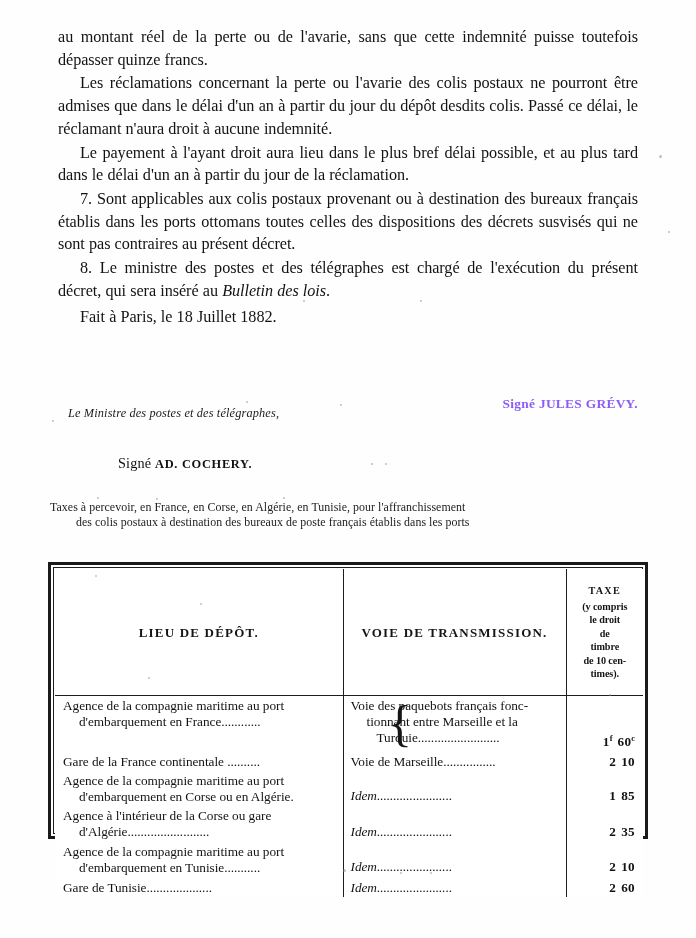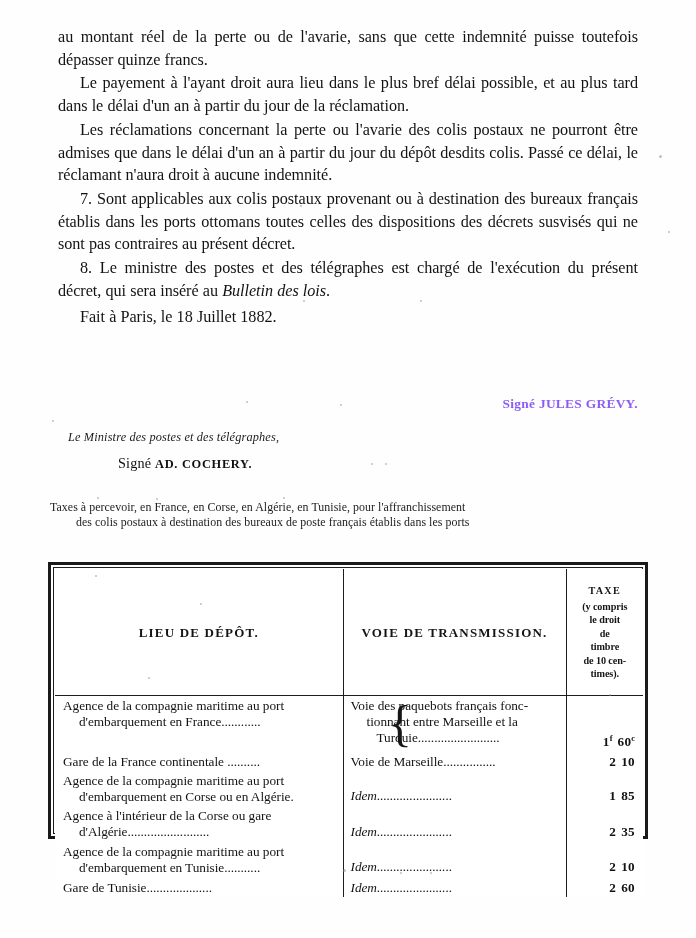--- a/index.html
+++ b/index.html
@@ -59,21 +59,21 @@
   .sig-grevy .sc {
     font-weight: bold;
   }
   .sig-grevy .lead {
     font-weight: bold;
   }
 
   .minister-line {
     position: absolute;
     left: 68px;
-    top: 430px;
+    top: 406px;
     font-size: 12.3px;
     font-style: italic;
     letter-spacing: 0.15px;
     color: #1a1a1a;
     text-align: center;
   }
   .minister-sign {
     position: absolute;
     left: 118px;
     top: 455px;
@@ -235,22 +235,22 @@
     opacity: .55;
   }
 </style>
 </head>
 <body>
 
 <div id="page">
 
   <div class="body-col">
     <p class="para">au montant réel de la perte ou de l'avarie, sans que cette indemnité puisse toutefois dépasser quinze francs.</p>
+    <p class="para ind">Les réclamations concernant la perte ou l'avarie des colis postaux ne pourront être admises que dans le délai d'un an à partir du jour du dépôt desdits colis. Passé ce délai, le réclamant n'aura droit à aucune indemnité.</p>
     <p class="para ind">Le payement à l'ayant droit aura lieu dans le plus bref délai possible, et au plus tard dans le délai d'un an à partir du jour de la réclamation.</p>
-    <p class="para ind">Les réclamations concernant la perte ou l'avarie des colis postaux ne pourront être admises que dans le délai d'un an à partir du jour du dépôt desdits colis. Passé ce délai, le réclamant n'aura droit à aucune indemnité.</p>
     <p class="para ind">7. Sont applicables aux colis postaux provenant ou à destination des bureaux français établis dans les ports ottomans toutes celles des dispositions des décrets susvisés qui ne sont pas contraires au présent décret.</p>
     <p class="para ind"><span>8. Le ministre des postes et des télégraphes est chargé de l'exécution du présent décret, qui sera inséré au </span><span class="it">Bulletin des lois</span><span>.</span></p>
     <p class="para ind" style="margin-top:4px;">Fait à Paris, le 18 Juillet 1882.</p>
   </div>
 
   <div class="sig-grevy">
     <span class="lead">Signé</span>
     <span class="sc">JULES GRÉVY.</span>
   </div>
 

